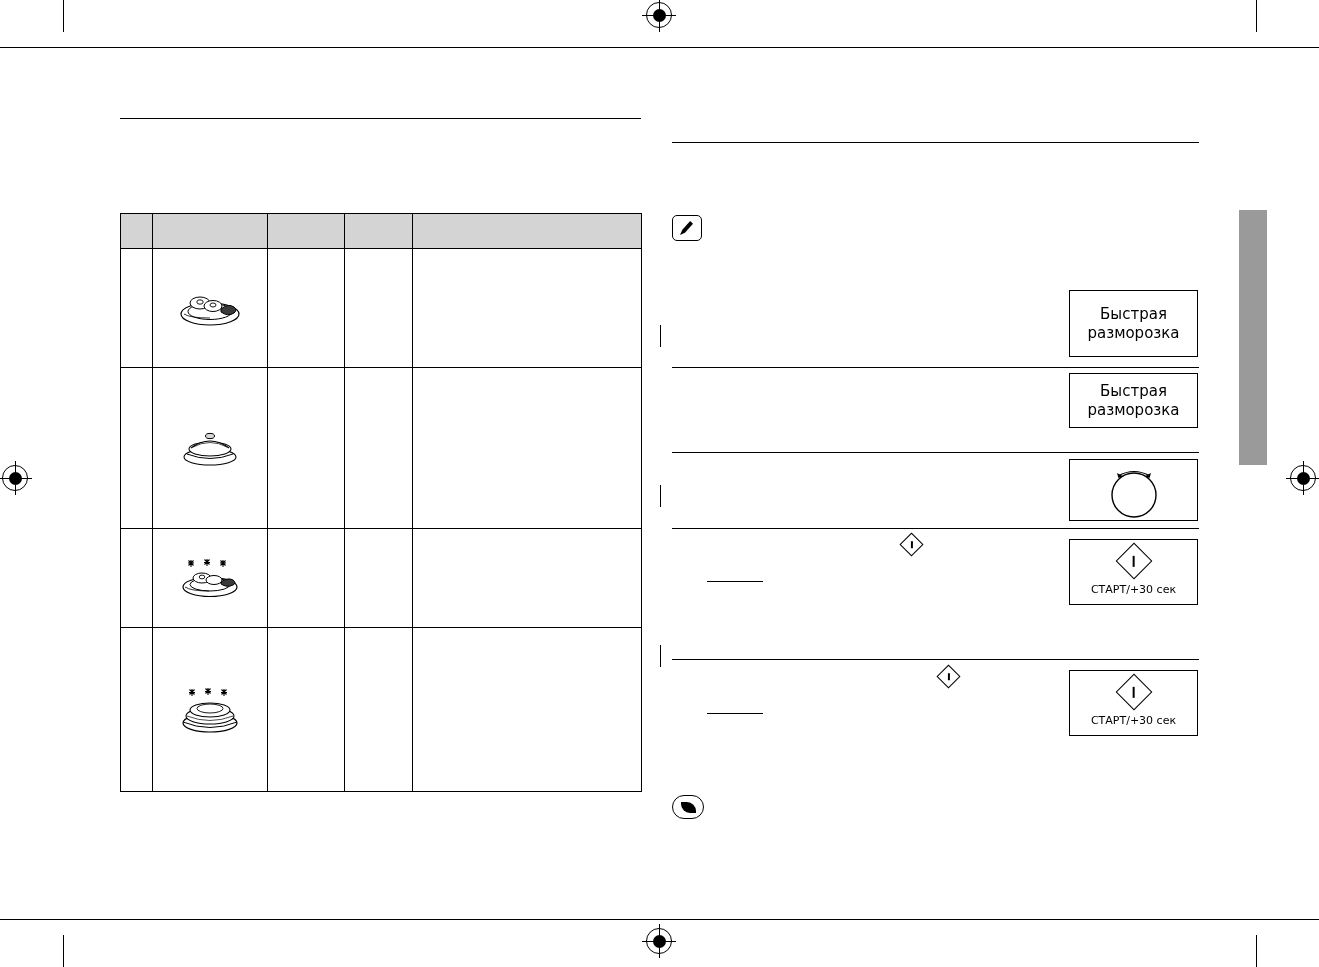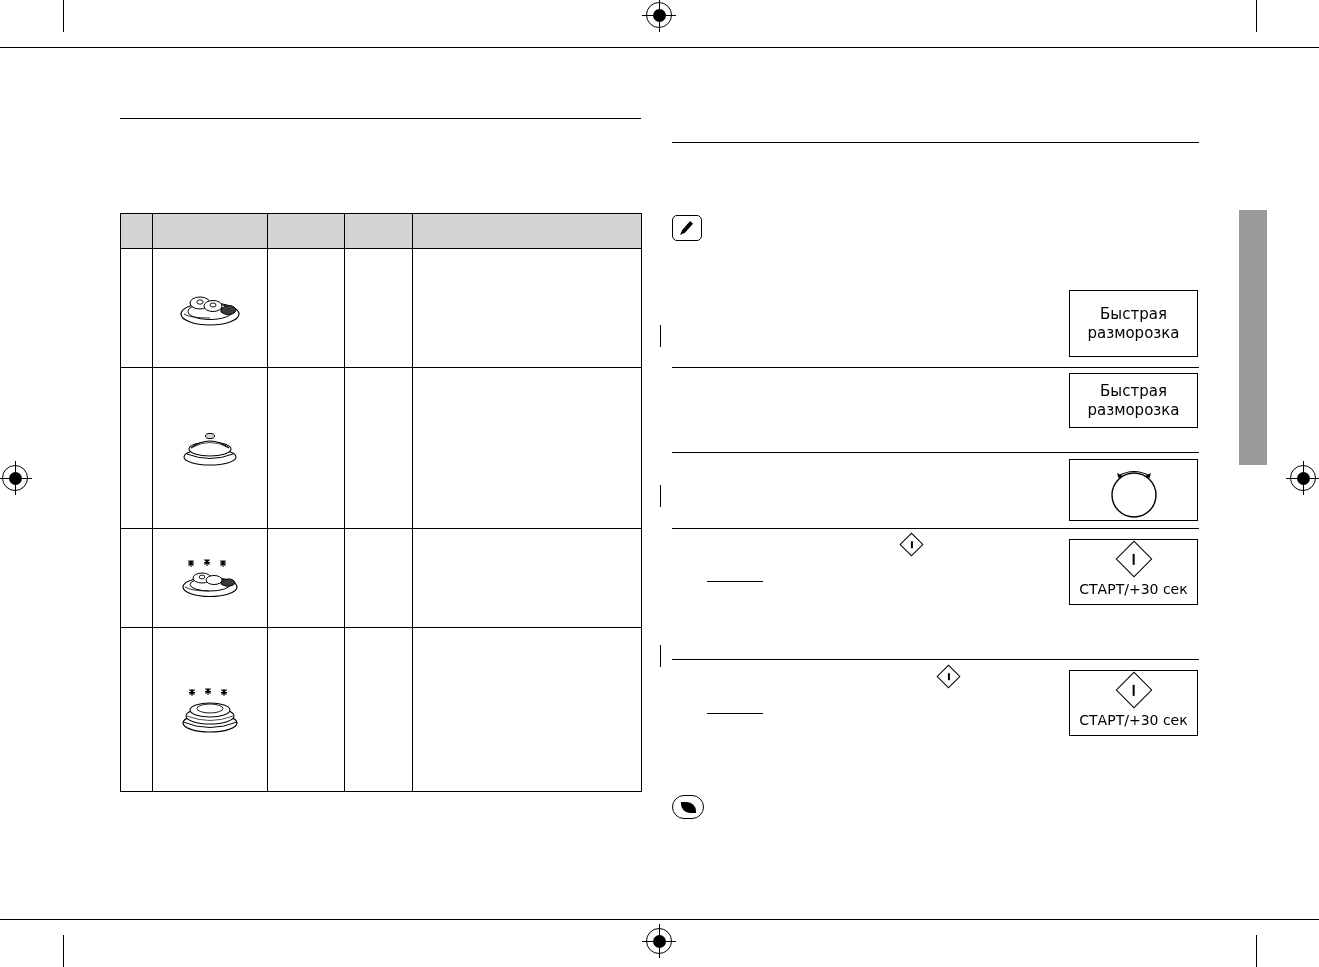--- a/index.html
+++ b/index.html
@@ -195,21 +195,21 @@
     align-items: center;
     justify-content: center;
     text-align: center;
   }
   .btn-box .lbl {
     font-size: 15px;
     line-height: 1.25;
     font-family: "DejaVu Sans", sans-serif;
   }
   .btn-box .lbl.small {
-    font-size: 14px;
+    font-size: 11px;
     text-align: right;
   }
 
   .dial-box {
     position: absolute;
     border: 1.3px solid #000;
     box-sizing: border-box;
     background: #fff;
   }
 

